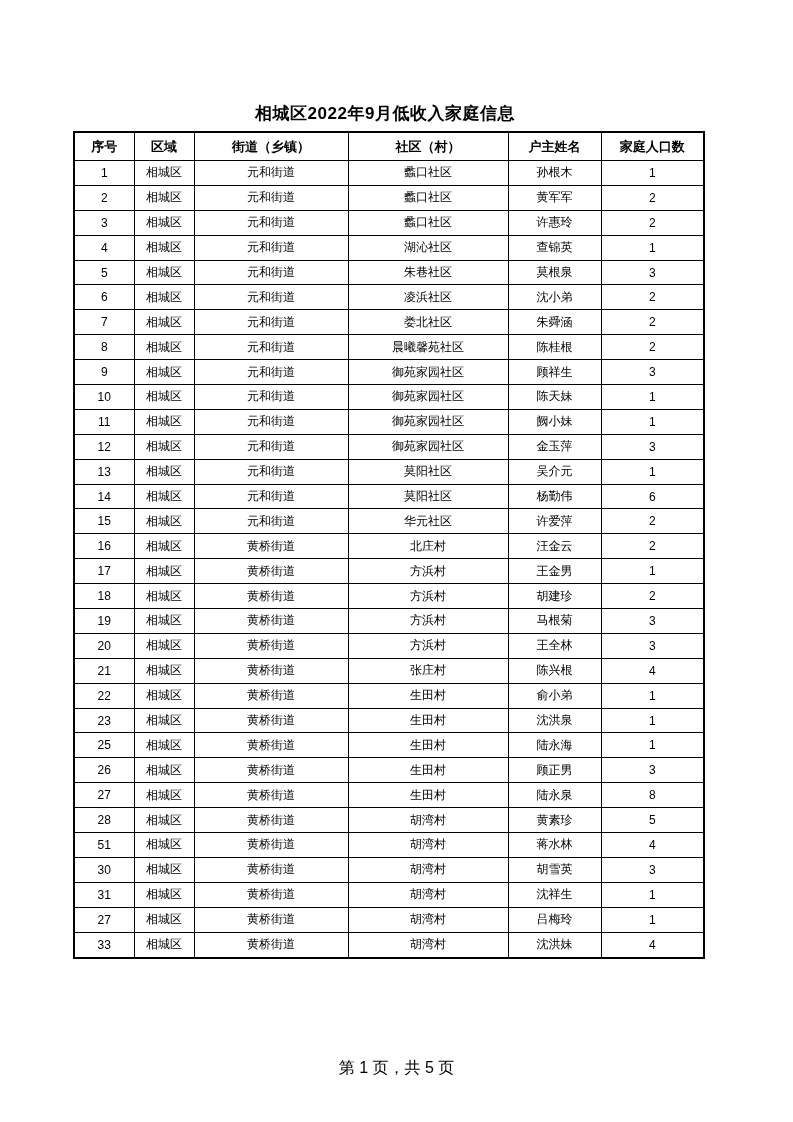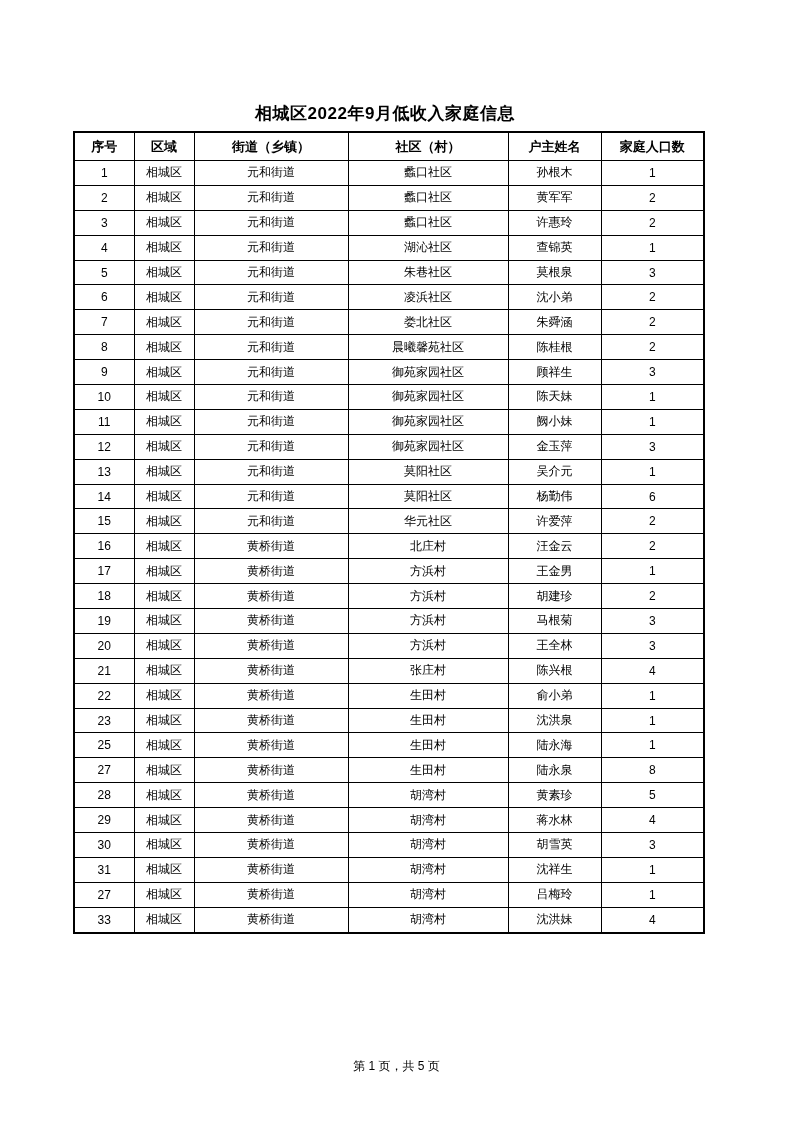--- a/index.html
+++ b/index.html
@@ -66,21 +66,21 @@
   col.c-street { width: 154px; }
   col.c-comm   { width: 160px; }
   col.c-name   { width: 93px; }
   col.c-count  { width: 103px; }
   .page-footer {
     position: absolute;
     left: 0;
     top: 1058px;
     width: 793px;
     text-align: center;
-    font-size: 12px;
+    font-size: 16px;
     color: #000000;
   }
 </style>
 </head>
 <body>
 
 <div class="page">
   <div class="content">
 
     <div class="doc-title">相城区2022年9月低收入家庭信息</div>
@@ -291,37 +291,45 @@
           </tr>
           <tr>
             <td>25</td>
             <td>相城区</td>
             <td>黄桥街道</td>
             <td>生田村</td>
             <td>陆永海</td>
             <td>1</td>
           </tr>
           <tr>
+            <td>26</td>
+            <td>相城区</td>
+            <td>黄桥街道</td>
+            <td>生田村</td>
+            <td>顾正男</td>
+            <td>3</td>
+          </tr>
+          <tr>
             <td>27</td>
             <td>相城区</td>
             <td>黄桥街道</td>
             <td>生田村</td>
             <td>陆永泉</td>
             <td>8</td>
           </tr>
           <tr>
             <td>28</td>
             <td>相城区</td>
             <td>黄桥街道</td>
             <td>胡湾村</td>
             <td>黄素珍</td>
             <td>5</td>
           </tr>
           <tr>
-            <td>29</td>
+            <td>51</td>
             <td>相城区</td>
             <td>黄桥街道</td>
             <td>胡湾村</td>
             <td>蒋水林</td>
             <td>4</td>
           </tr>
           <tr>
             <td>30</td>
             <td>相城区</td>
             <td>黄桥街道</td>

